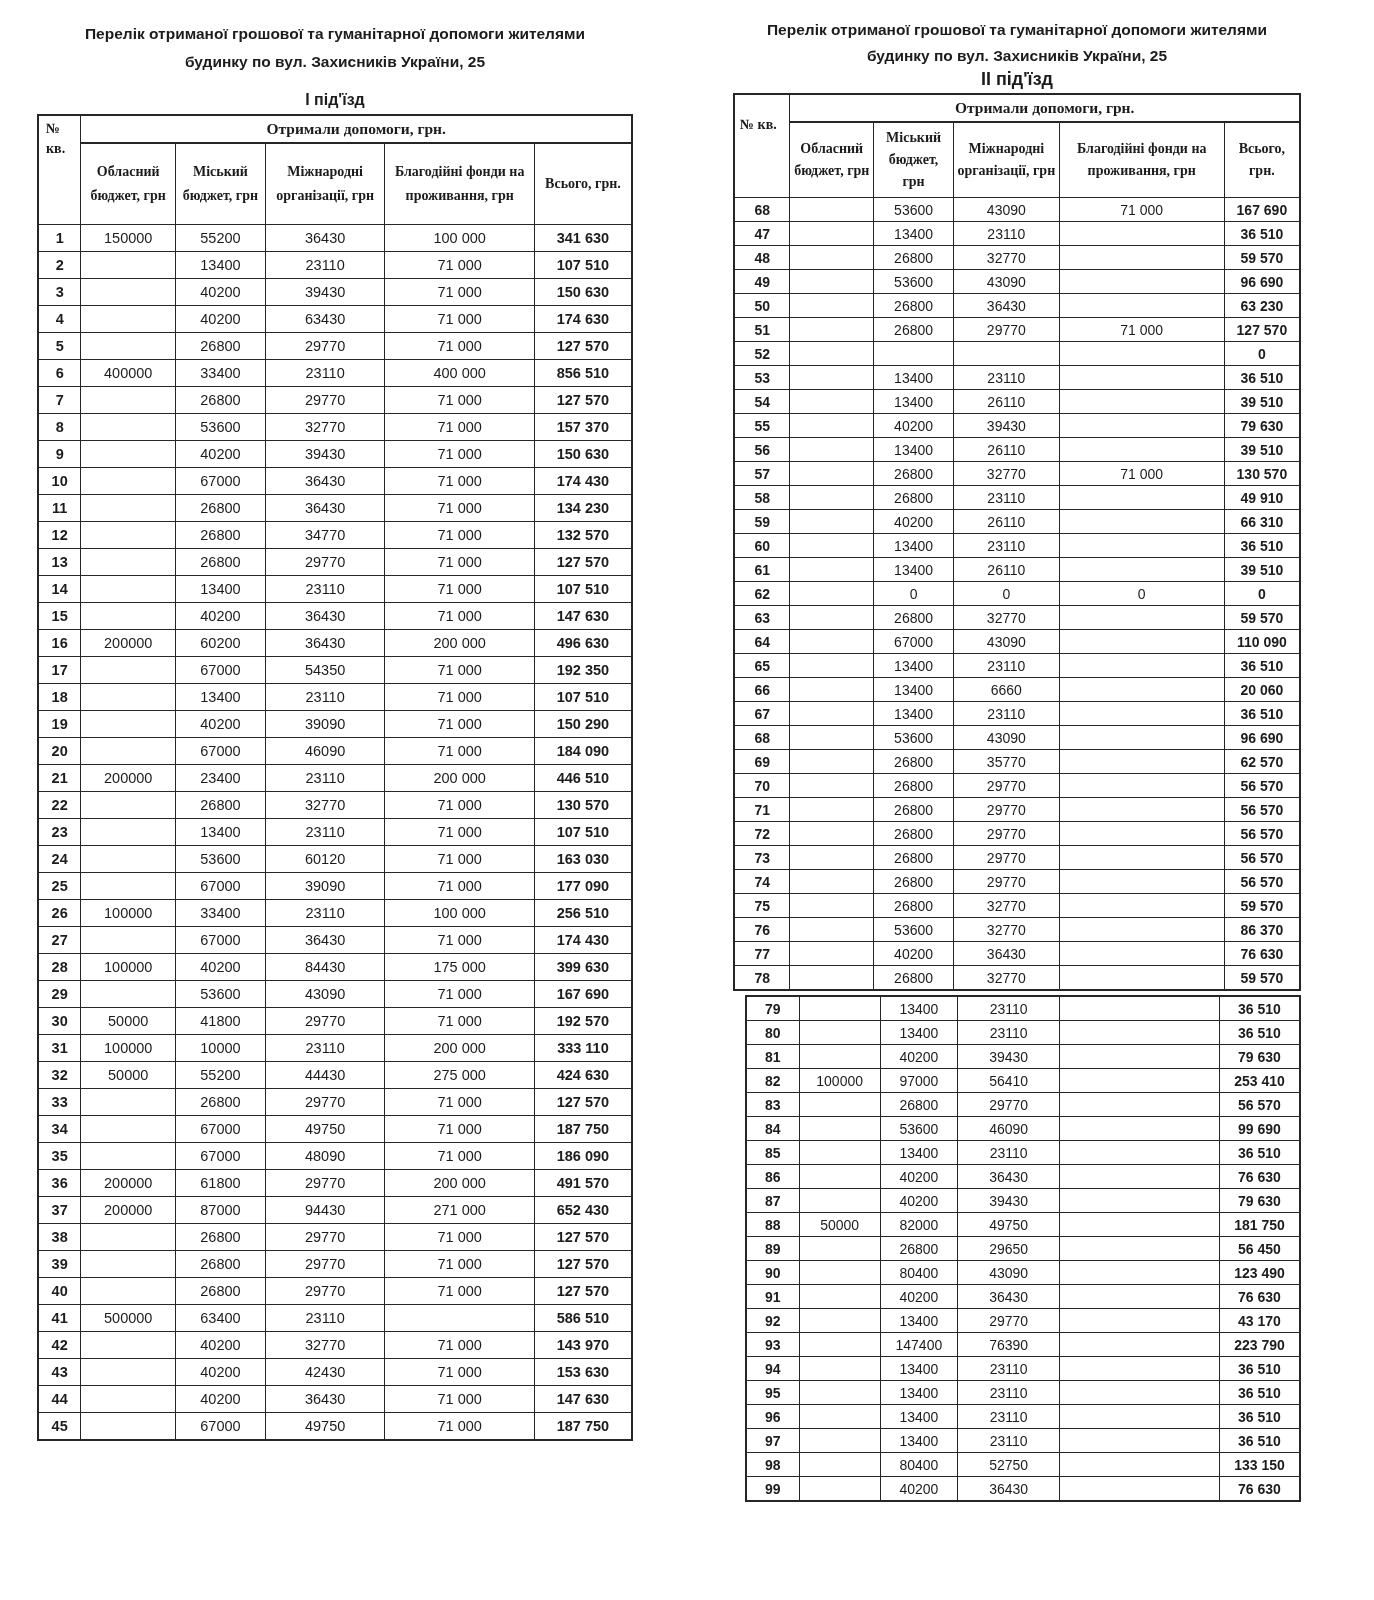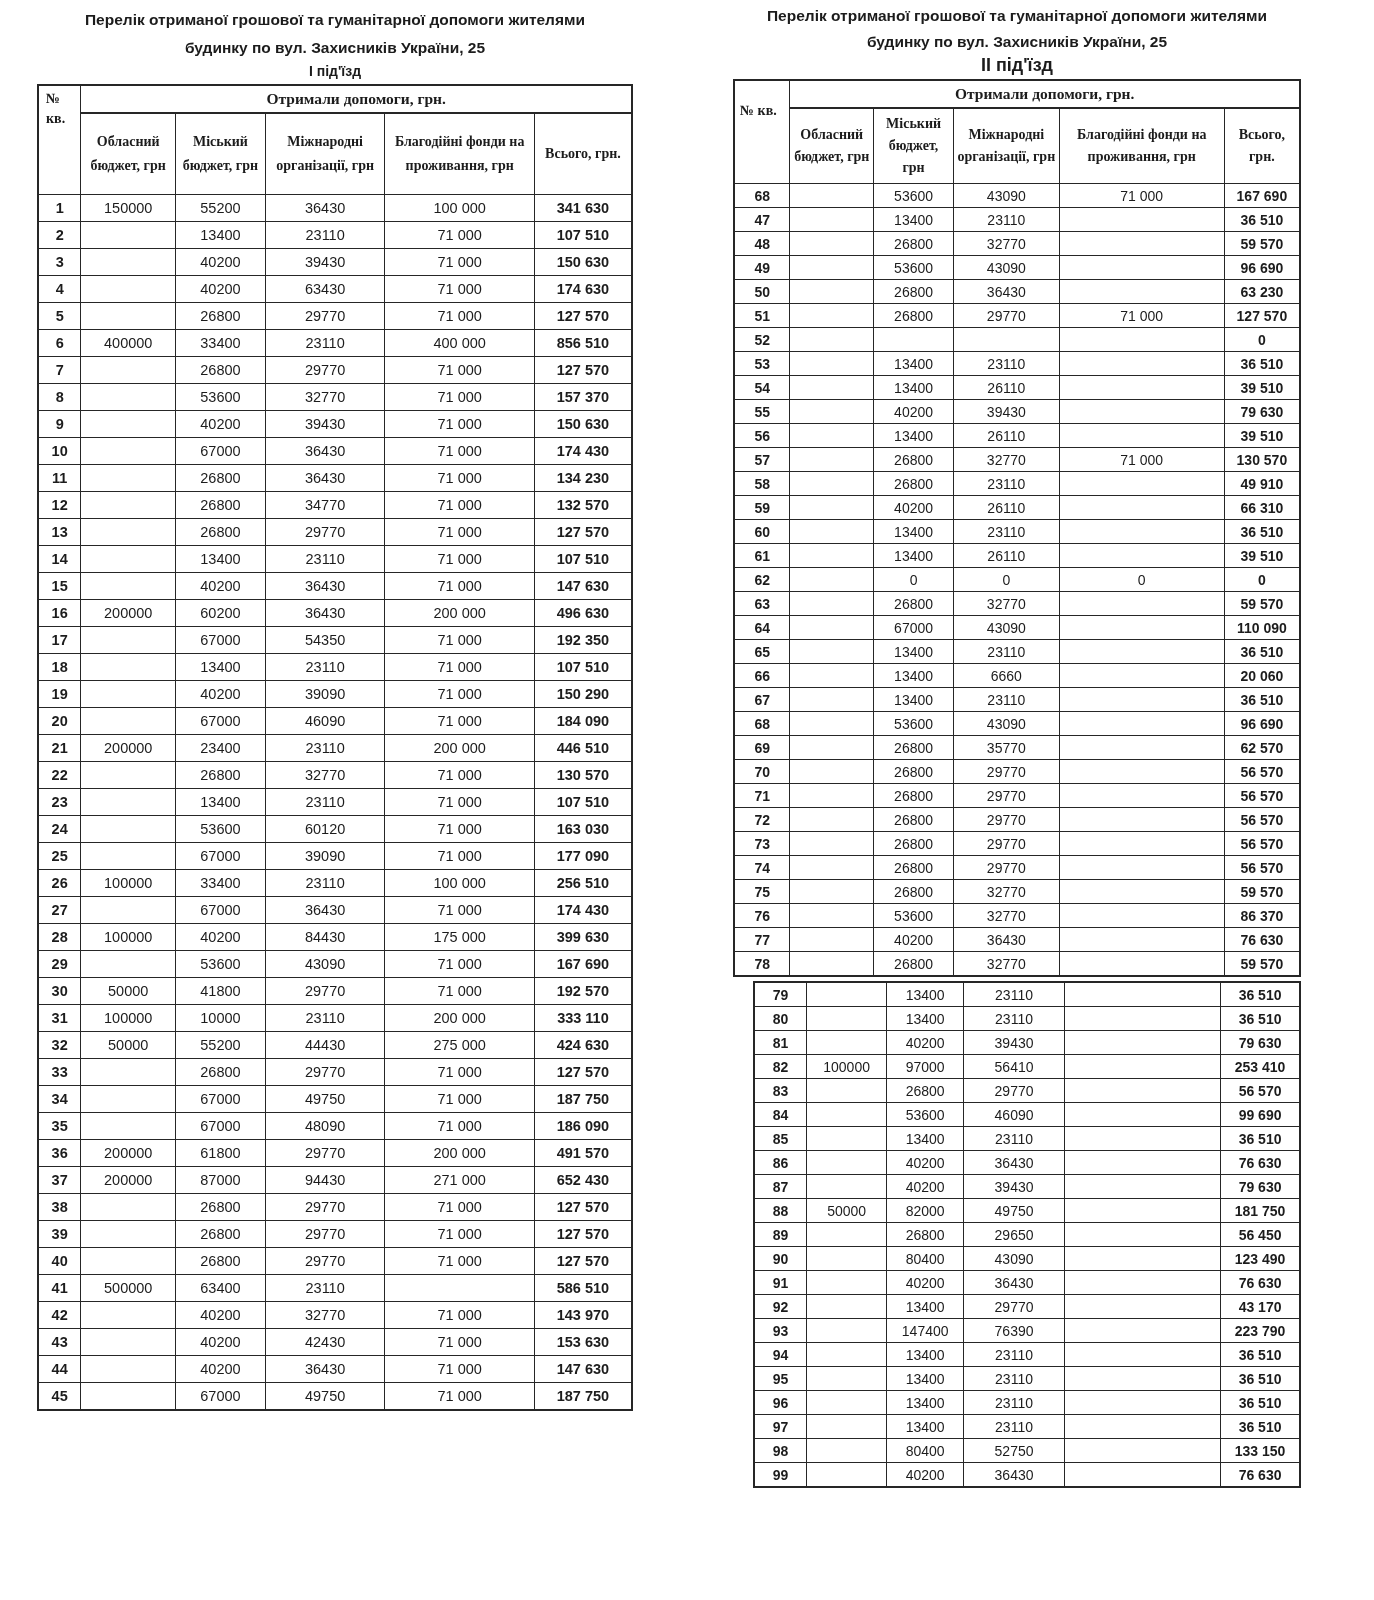--- a/index.html
+++ b/index.html
@@ -1,32 +1,32 @@
 <!DOCTYPE html>
 <html><head>
 <meta charset="utf-8">
 <style>
   html,body{margin:0;padding:0;}
   body{
     width:1374px;height:1600px;background:#ffffff;position:relative;
     font-family:"Liberation Sans",sans-serif;color:#1c1c1c;
     -webkit-font-smoothing:antialiased;
   }
-  .panel{position:absolute;top:0;}
+  .panel{position:absolute;top:14px;}
   .panel-left{left:37px;width:596px;}
   .panel-right{left:733px;width:568px;}
 
   .title{
     text-align:center;font-weight:bold;font-size:15.5px;line-height:28px;
     font-family:"Liberation Sans",sans-serif;
   }
   .panel-left .title{margin-top:6px;}
   .panel-right .title{margin-top:3px;line-height:26px;}
   .subtitle{
-    text-align:center;font-weight:bold;font-size:14px;margin:1px 0 5px;
+    text-align:center;font-weight:bold;font-size:16px;margin:15px 0 5px;
   }
   .panel-right .subtitle{margin:0 0 3px;font-size:18px;}
 
   table.tbl{
     border-collapse:collapse;table-layout:fixed;border:2px solid #262626;
   }
   .tbl th,.tbl td{border:1px solid #262626;overflow:hidden;}
 
   th.group-header{
     font-family:"Liberation Serif",serif;font-weight:bold;font-size:15.5px;
@@ -45,21 +45,21 @@
   .tbl-right th.apt-header{padding:20px 0 0 5px;white-space:nowrap;}
   .apt-line{display:block;}
 
   .tbl td{
     text-align:center;font-size:14.5px;height:26px;padding:0 2px;
     font-family:"Liberation Sans",sans-serif;
   }
   .tbl-right td{height:23px;font-size:14px;}
   .tbl td:first-child,.tbl td:last-child{font-weight:bold;}
 
-  .tbl-right-lower{margin-left:20px;margin-top:4px;}
+  .tbl-right-lower{margin-left:12px;margin-top:4px;}
 </style>
 </head>
 <body>
 
 <div class="panel panel-left">
   <div class="title">
     <div>Перелік отриманої грошової та гуманітарної допомоги жителями</div>
     <div>будинку по вул. Захисників України, 25</div>
   </div>
   <div class="subtitle">І під'їзд</div>

